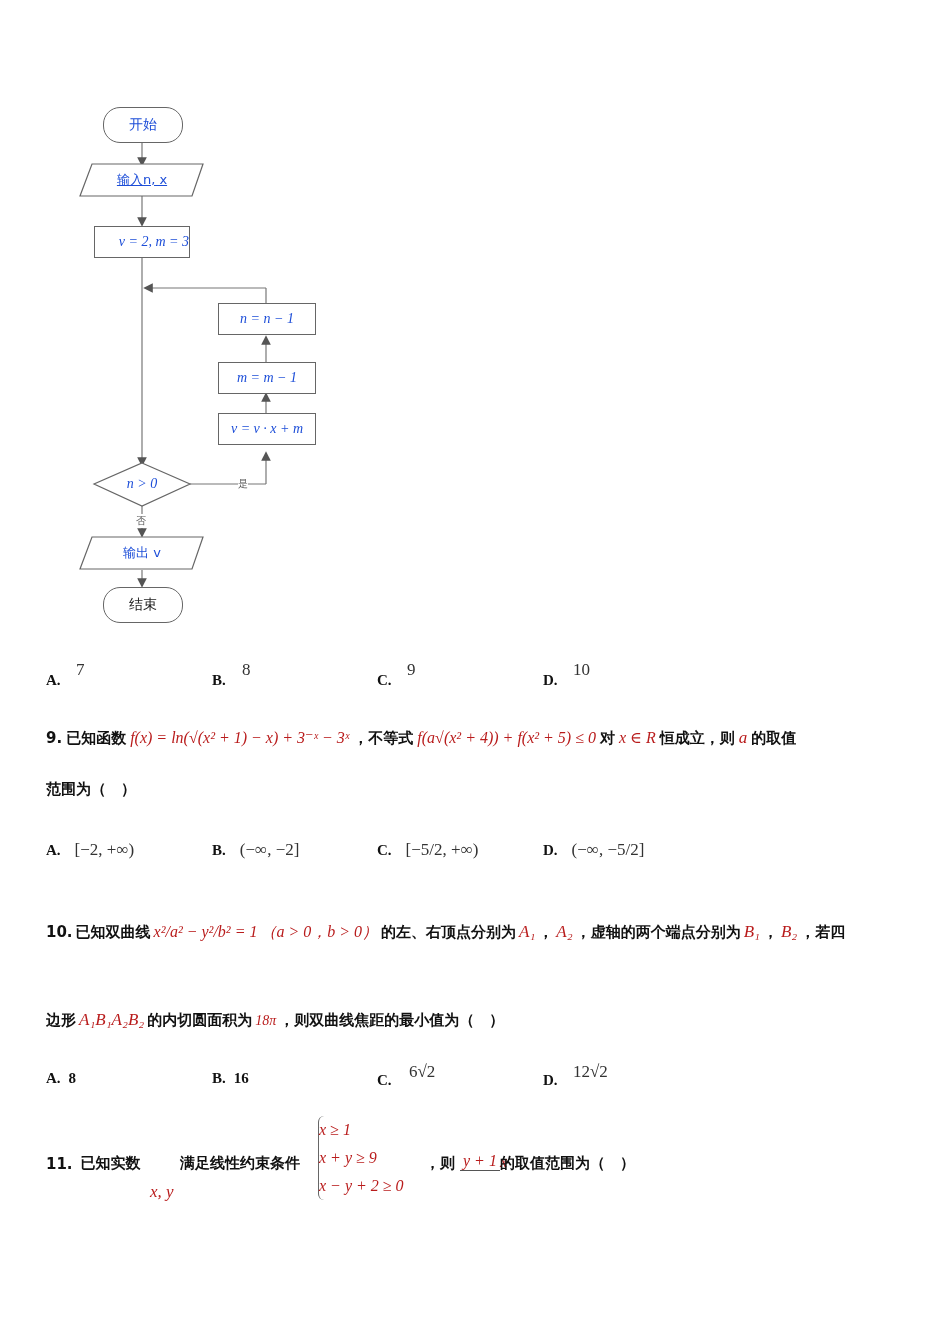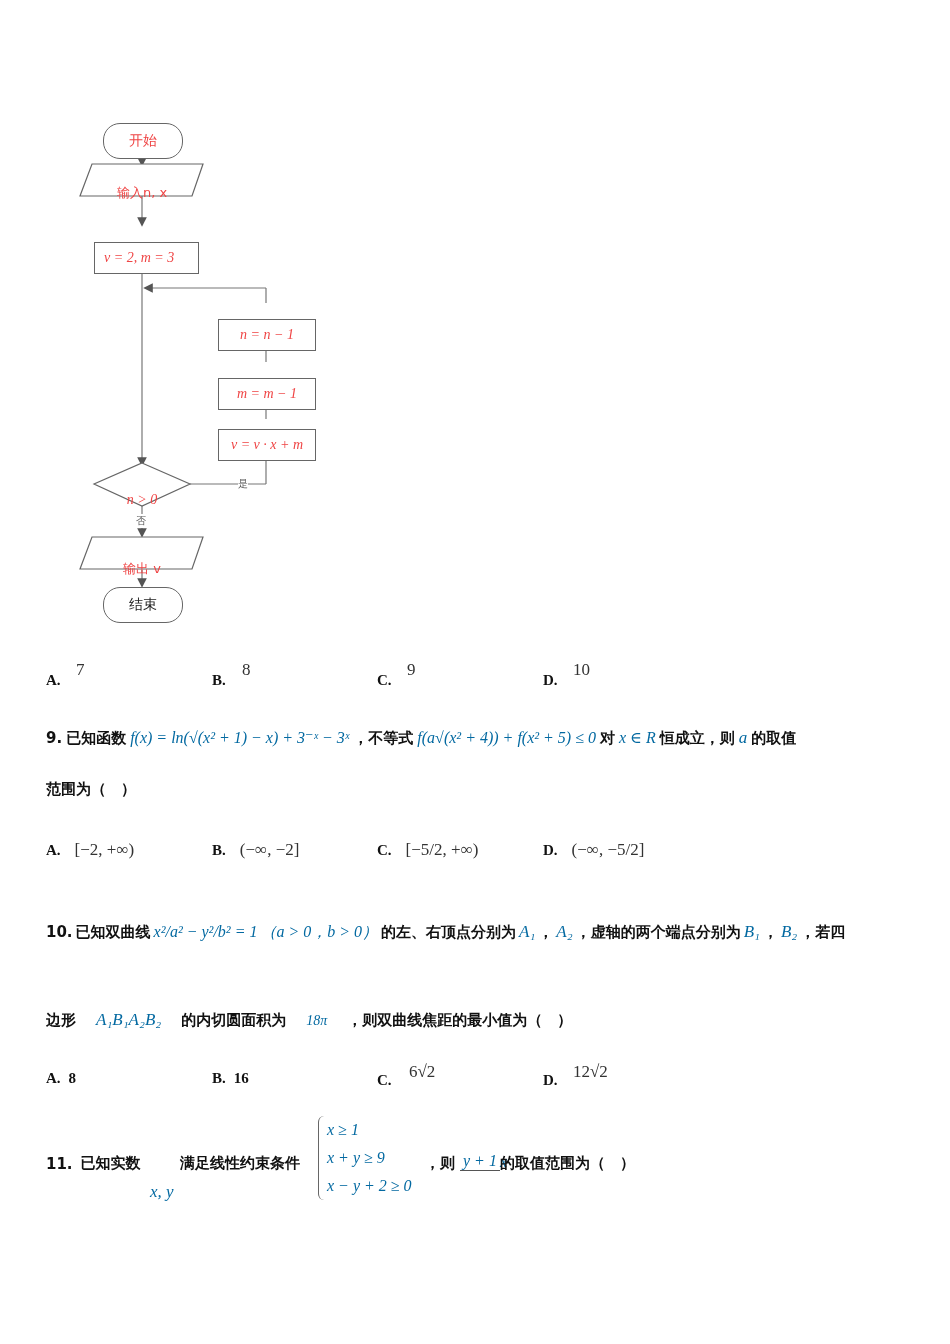--- a/index.html
+++ b/index.html
@@ -1,24 +1,24 @@
 <!DOCTYPE html>
 <html><head>
 <meta charset="utf-8">
 <style>
   html, body { margin: 0; padding: 0; background: #ffffff; }
   body { width: 950px; height: 1344px; position: relative; overflow: hidden;
          font-family: "DejaVu Sans", sans-serif; color: #111; }
   .abs { position: absolute; }
   .ital { font-style: italic; }
   .cjk { font-family: "DejaVu Sans", sans-serif; font-weight: bold; font-size: 15px; }
-  .math { font-family: "Liberation Serif", "DejaVu Serif", serif; font-size: 17px; color: #0369a1; }
+  .math { font-family: "Liberation Serif", "DejaVu Serif", serif; font-size: 17px; color: #b91c1c; }
   .opt-label { font-family: "Liberation Serif", "DejaVu Serif", serif; font-weight: bold; font-size: 15px; }
   .opt-val { font-family: "Liberation Serif", "DejaVu Serif", serif; font-size: 17px; color: #333; }
-  .fc-text { font-family: "Liberation Serif", "DejaVu Serif", serif; font-size: 14px; color: #ef4444; margin-top: 16px; }
+  .fc-text { font-family: "Liberation Serif", "DejaVu Serif", serif; font-size: 14px; color: #1d4ed8; }
 </style>
 </head>
 <body>
 
 <div class="abs" style="left:0;top:0;width:340px;height:640px;">
   <svg class="abs" style="left:0;top:0;" width="340" height="640">
     <defs>
       <marker id="arr" markerWidth="8" markerHeight="8" refX="4" refY="4" orient="auto">
         <path d="M0,0 L8,4 L0,8 z" fill="#555"></path>
       </marker>
@@ -50,25 +50,25 @@
 
     <polygon points="92,537 203,537 192,569 80,569" fill="#fff" stroke="#666" stroke-width="1.2"></polygon>
 
     <polygon points="142,463 190,484 142,506 94,484" fill="#fff" stroke="#666" stroke-width="1.2"></polygon>
   </svg>
 
   <div class="abs fc-text" style="left:103px;top:107px;width:78px;height:34px;border:1.2px solid #666;border-radius:17px;display:flex;align-items:center;justify-content:center;background:#fff;font-family:'DejaVu Sans',sans-serif;font-size:14px;">
     <span>开始</span>
   </div>
 
-  <div class="abs fc-text" style="left:92px;top:168px;width:100px;height:24px;display:flex;justify-content:center;font-family:'DejaVu Sans',sans-serif;font-size:13px;">
+  <div class="abs fc-text" style="left:92px;top:168px;width:100px;height:24px;display:flex;align-items:center;justify-content:center;font-family:'DejaVu Sans',sans-serif;font-size:13px;text-decoration:underline;">
     <span>输入n, x</span>
   </div>
 
-  <div class="abs fc-text ital" style="left:94px;top:226px;width:94px;height:30px;border:1.2px solid #666;display:flex;align-items:center;justify-content:flex-start;background:#fff;padding-left:9px;">
+  <div class="abs fc-text ital" style="left:94px;top:226px;width:94px;height:30px;border:1.2px solid #666;display:flex;align-items:center;justify-content:flex-end;background:#fff;">
     <span>v = 2, m = 3</span>
   </div>
 
   <div class="abs fc-text ital" style="left:218px;top:303px;width:96px;height:30px;border:1.2px solid #666;display:flex;align-items:center;justify-content:center;background:#fff;">
     <span>n = n − 1</span>
   </div>
 
   <div class="abs fc-text ital" style="left:218px;top:362px;width:96px;height:30px;border:1.2px solid #666;display:flex;align-items:center;justify-content:center;background:#fff;">
     <span>m = m − 1</span>
   </div>
@@ -160,21 +160,21 @@
     <span class="cjk">的左、右顶点分别为</span>
     <span class="math ital">A₁</span>
     <span class="cjk">，</span>
     <span class="math ital">A₂</span>
     <span class="cjk">，虚轴的两个端点分别为</span>
     <span class="math ital">B₁</span>
     <span class="cjk">，</span>
     <span class="math ital">B₂</span>
     <span class="cjk">，若四</span>
   </div>
-  <div class="abs" style="left:46px;top:1010px;white-space:nowrap;display:flex;align-items:baseline;gap:20px;">
+  <div class="abs" style="left:46px;top:1010px;white-space:nowrap;display:flex;align-items:baseline;gap:3px;">
     <span class="cjk">边形</span>
     <span class="math ital">A₁B₁A₂B₂</span>
     <span class="cjk">的内切圆面积为</span>
     <span class="math ital" style="font-size:14px;">18π</span>
     <span class="cjk">，则双曲线焦距的最小值为（　）</span>
   </div>
 
   <div>
     <div class="abs" style="left:46px;top:1070px;display:flex;align-items:baseline;gap:8px;">
       <span class="opt-label">A.</span>
@@ -196,21 +196,21 @@
 </div>
 
 <div>
   <div class="abs" style="left:46px;top:1154px;white-space:nowrap;display:flex;align-items:center;gap:8px;">
     <span class="cjk">11.</span>
     <span class="cjk">已知实数</span>
   </div>
   <div class="abs math ital" style="left:150px;top:1182px;">x, y</div>
   <div class="abs cjk" style="left:180px;top:1154px;">满足线性约束条件</div>
 
-  <div class="abs" style="left:318px;top:1116px;height:84px;border-left:1.2px solid #666;border-radius:6px 0 0 6px;padding-left:8px;">
+  <div class="abs" style="left:318px;top:1116px;height:84px;border-left:1.2px solid #666;border-radius:6px 0 0 6px;">
     <div class="math ital" style="line-height:28px;font-size:16px;">x ≥ 1</div>
     <div class="math ital" style="line-height:28px;font-size:16px;">x + y ≥ 9</div>
     <div class="math ital" style="line-height:28px;font-size:16px;">x − y + 2 ≥ 0</div>
   </div>
 
   <div class="abs cjk" style="left:425px;top:1154px;">，则</div>
   <div class="abs" style="left:460px;top:1152px;display:flex;flex-direction:row;align-items:center;">
     <span class="math ital" style="font-size:16px;border-bottom:1px solid #555;padding:0 3px;">y + 1</span>
     <span class="math ital" style="font-size:16px;">x</span>
   </div>

